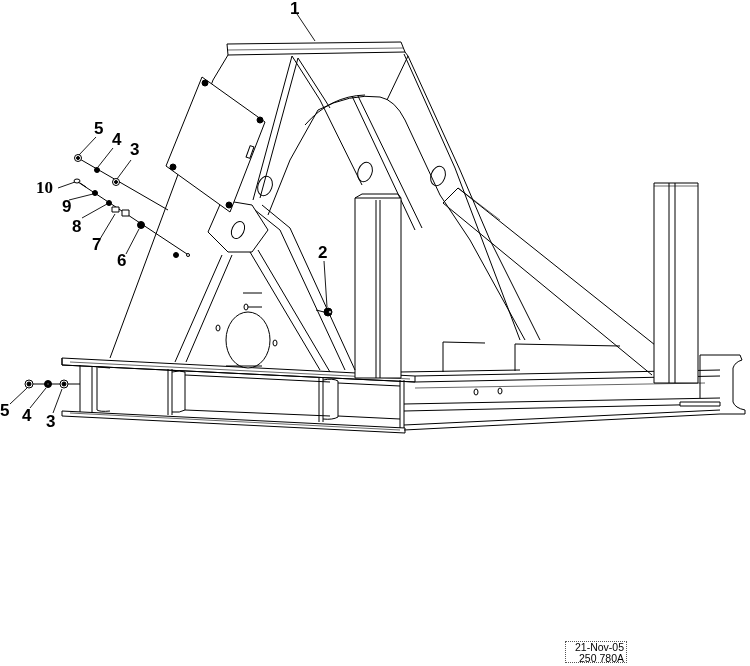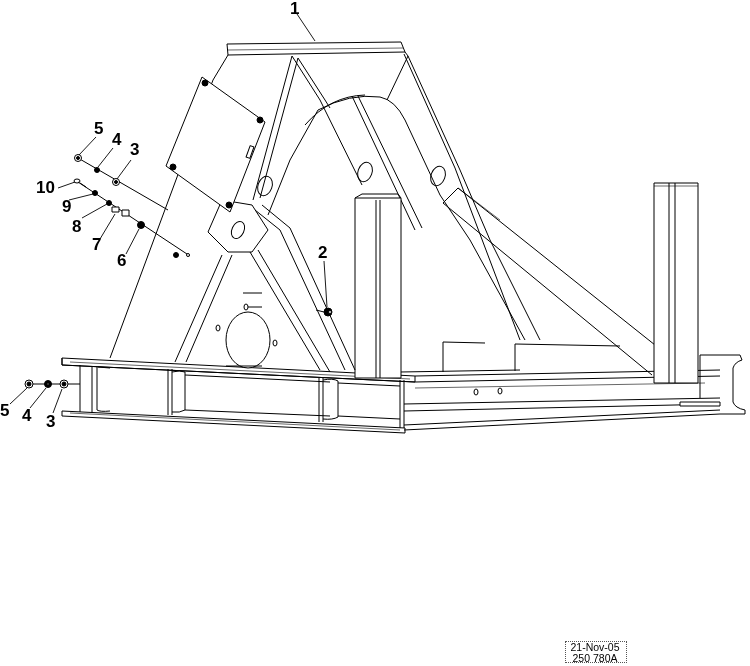--- a/index.html
+++ b/index.html
@@ -5,21 +5,21 @@
   html, body { margin: 0; padding: 0; background: #ffffff; }
   body { width: 750px; height: 666px; position: relative; overflow: hidden;
          font-family: "Liberation Sans", sans-serif; }
   #drawing { position: absolute; left: 0; top: 0; width: 750px; height: 666px; }
   .callout { position: absolute; font-family: "Liberation Sans", sans-serif;
              font-weight: bold; font-size: 17px; color: #000; line-height: 1; }
   .stamp { position: absolute; left: 565px; top: 641px; width: 62px; height: 22px;
            border: 1px dotted #555; font-family: "Liberation Sans", sans-serif;
            font-size: 10.5px; line-height: 11px; color: #000; text-align: right;
            padding: 0 2px 0 0; box-sizing: border-box; background: #fff; }
-  .stamp div { white-space: nowrap; text-align: center; }
+  .stamp div { white-space: nowrap; }
 </style>
 </head>
 <body>
 
 <svg id="drawing" viewBox="0 0 750 666" xmlns="http://www.w3.org/2000/svg" fill="none" stroke="#000" stroke-width="1" stroke-linejoin="round">
 
   <g>
     <polygon points="62,358 415,376 415,382 62,365" fill="#fff"></polygon>
     <polyline points="62,358 62,365 415,382"></polyline>
     <line x1="70" y1="362" x2="410" y2="379" stroke-width="0.6"></line>
@@ -200,21 +200,21 @@
 
 <div class="callout" style="left:290px;top:0px;">1</div>
 <div class="callout" style="left:318px;top:244px;">2</div>
 <div class="callout" style="left:130px;top:141px;">3</div>
 <div class="callout" style="left:112px;top:131px;">4</div>
 <div class="callout" style="left:94px;top:120px;">5</div>
 <div class="callout" style="left:117px;top:252px;">6</div>
 <div class="callout" style="left:92px;top:236px;">7</div>
 <div class="callout" style="left:72px;top:218px;">8</div>
 <div class="callout" style="left:62px;top:198px;">9</div>
-<div class="callout" style="left:36px;top:179px;">10</div>
+<div class="callout" style="left:36px;top:179px;font-family:Liberation Serif, serif;">10</div>
 <div class="callout" style="left:0px;top:402px;">5</div>
 <div class="callout" style="left:22px;top:407px;">4</div>
 <div class="callout" style="left:46px;top:413px;">3</div>
 
 <div class="stamp">
   <div>21-Nov-05</div>
   <div>250 780A</div>
 </div>
 
 </body></html>

